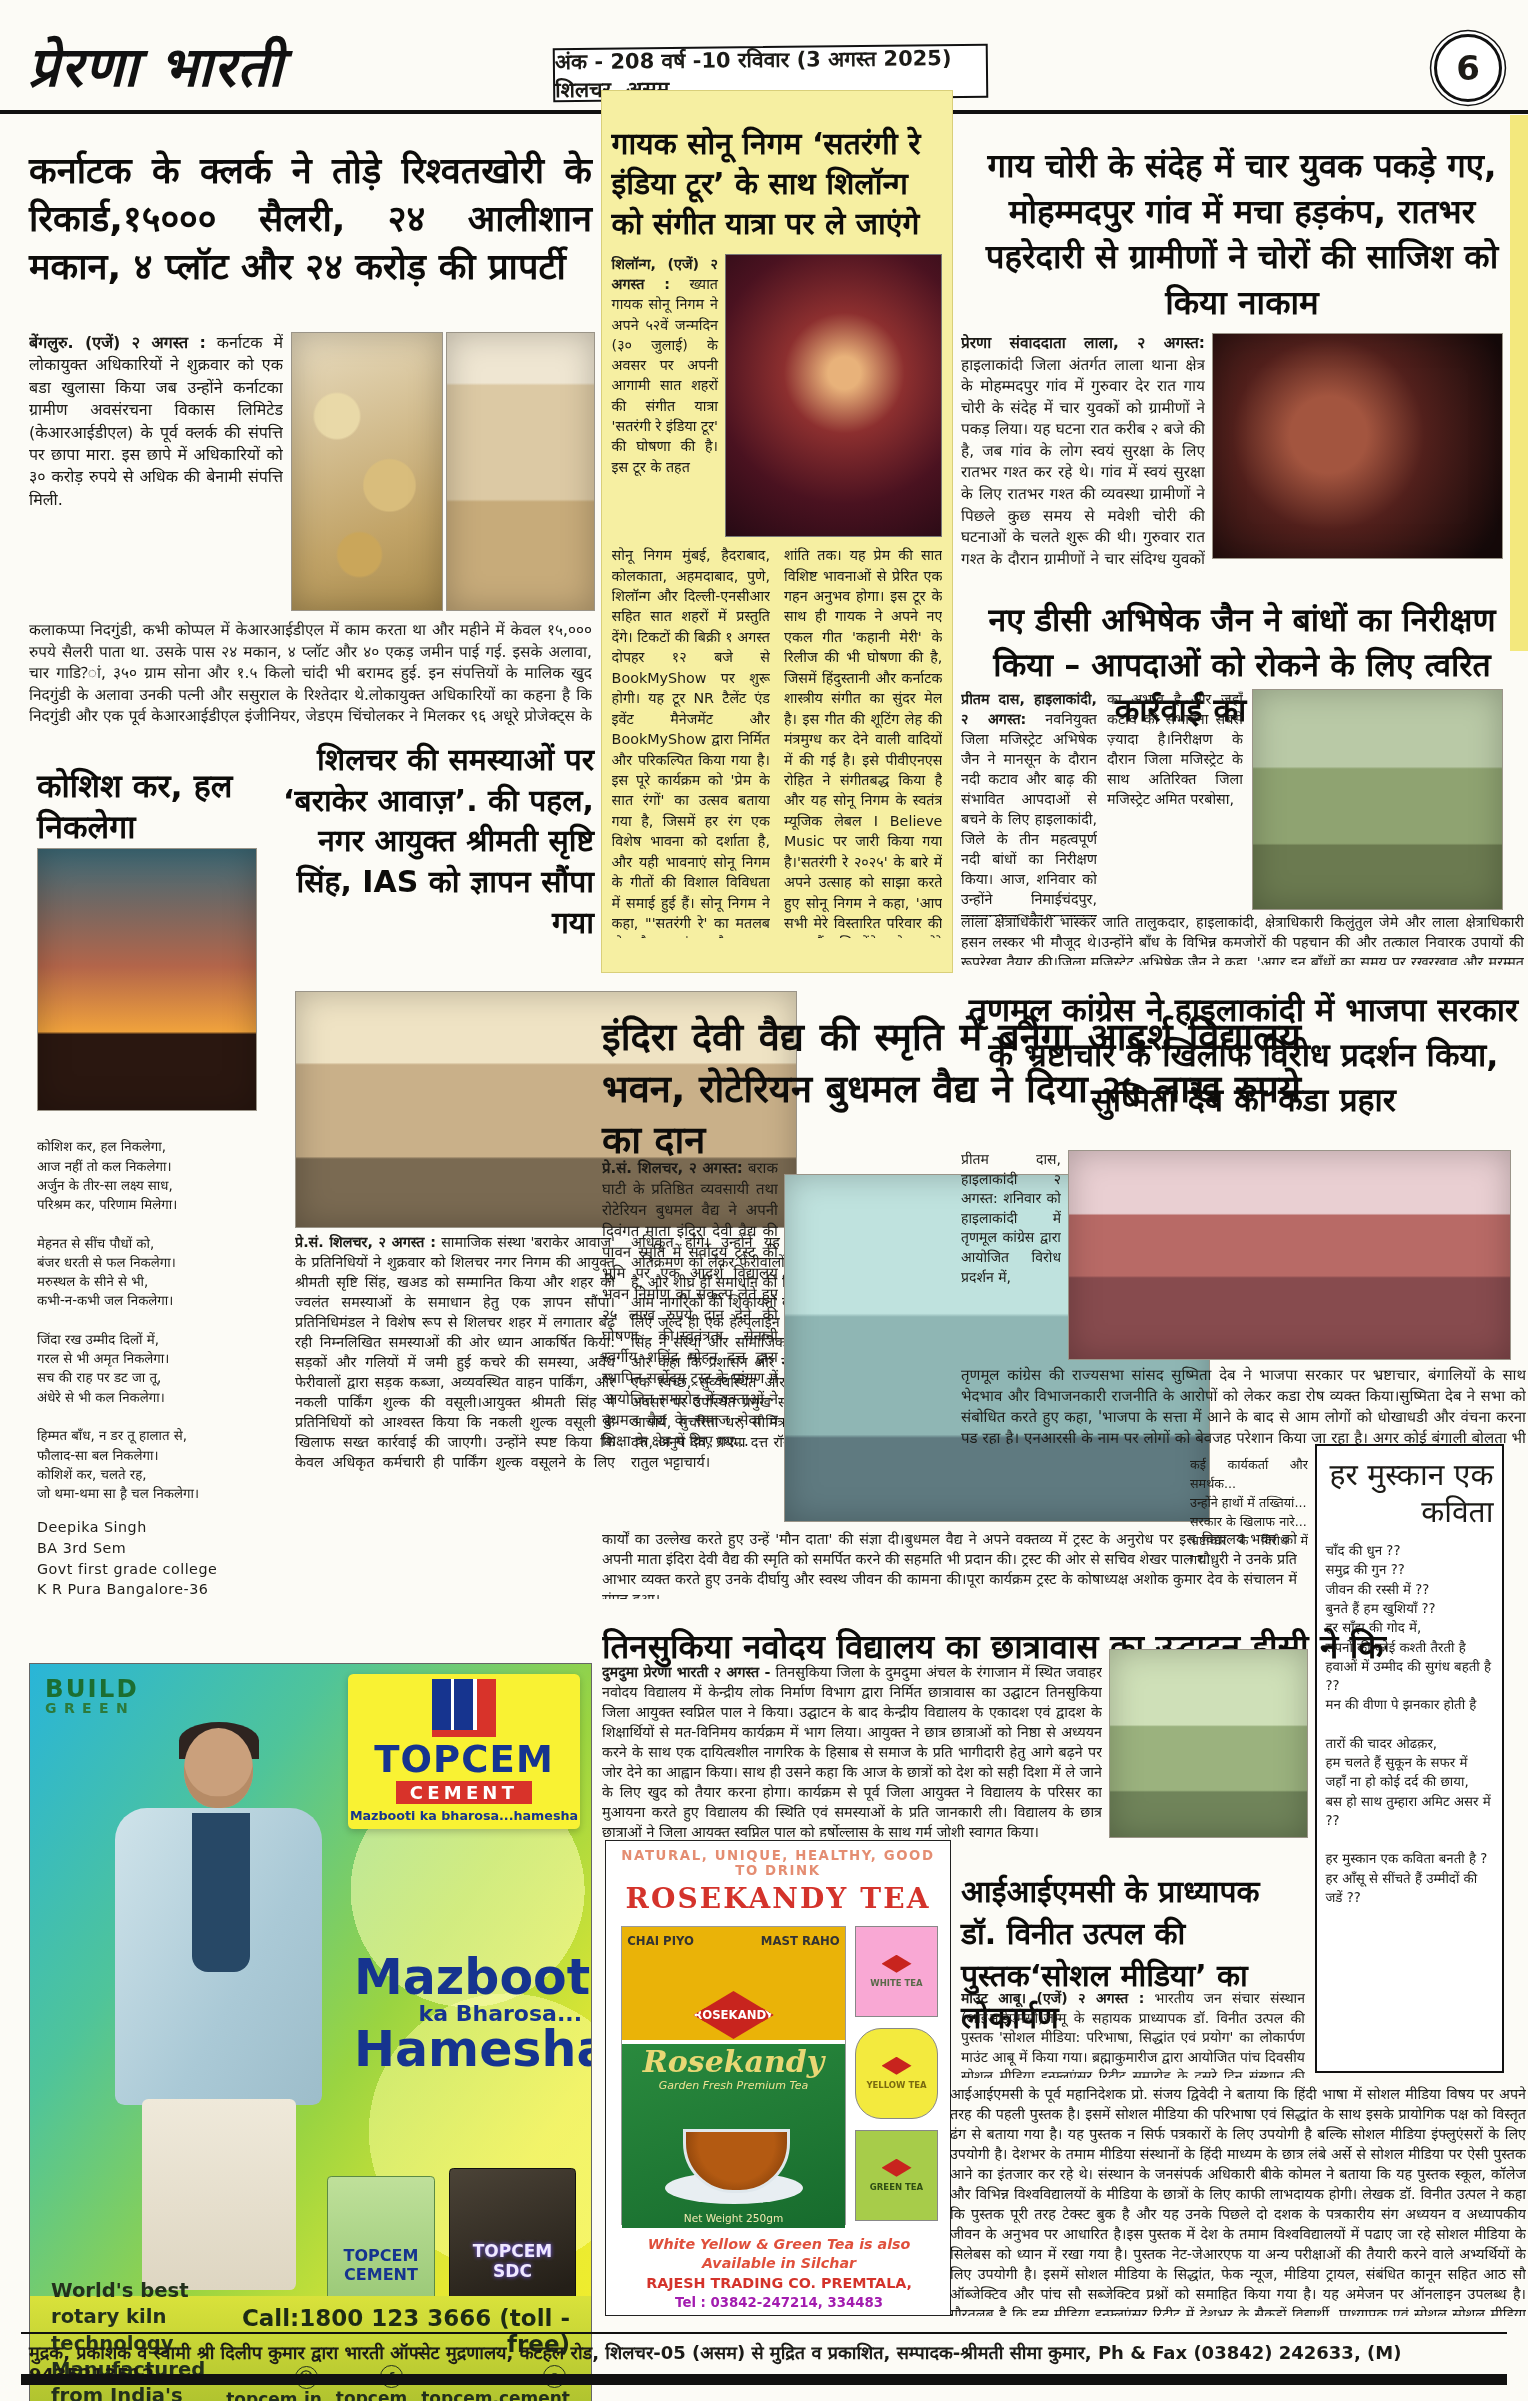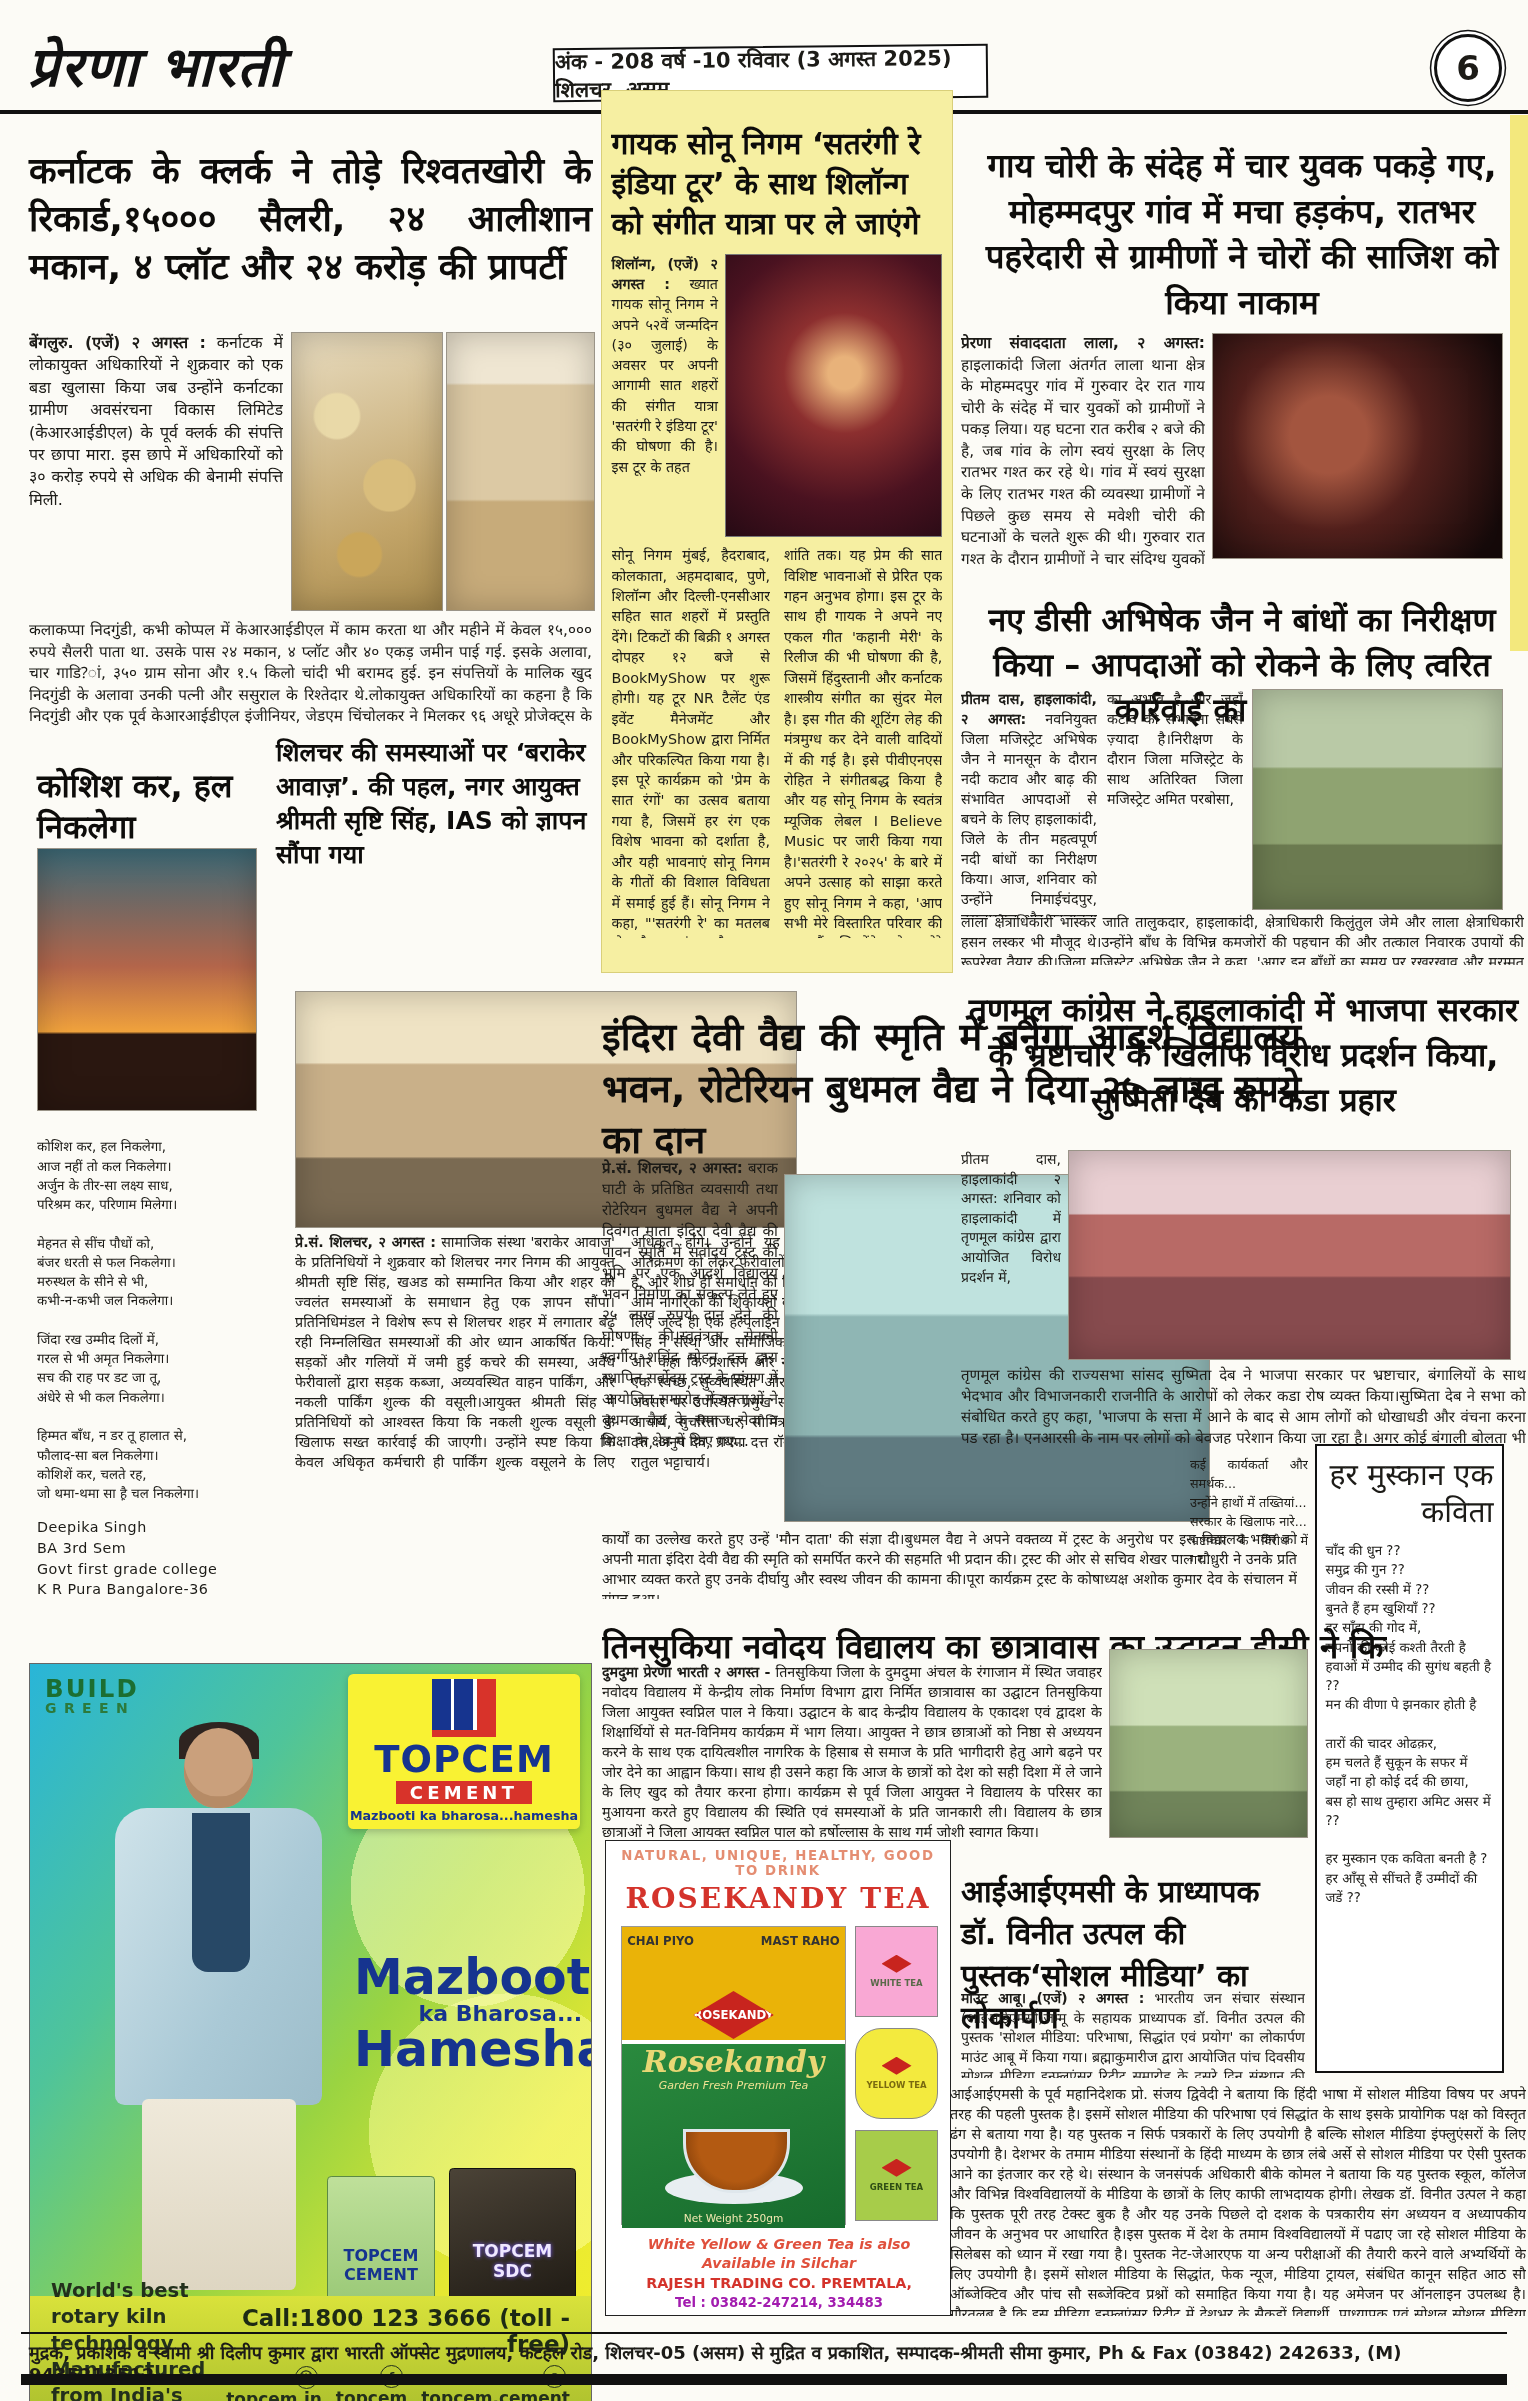--- a/index.html
+++ b/index.html
@@ -33,21 +33,21 @@
   .sonu-lead{width:109px;font-size:14.3px;line-height:1.42;text-align:justify;}
   .sonu-photo{width:215px;height:281px;background:
       radial-gradient(circle at 55% 42%, #e8b27a 0 8%, #8c2f2f 30%, #4a1220 65%, #260a14 100%);
       border:0.5px solid #777;flex:none;}
   .sonu-cols{display:flex;gap:14px;margin-top:8.5px;}
   .sonu-col{width:50%;font-size:14.3px;line-height:1.43;text-align:justify;overflow:hidden;height:393px;}
   
   .clerk-lead{left:29px;top:332px;width:254px;height:280px;font-size:16px;}
   .clerk-body{left:29px;top:620px;width:563px;height:109px;font-size:15.4px;}
   .koshish-head{left:37px;top:739px;width:229px;height:98px;font-size:32px;line-height:1.3;}
-  .barak-head{left:276px;top:715px;width:318px;height:279px;font-size:25px;line-height:1.36;text-align:left;}
+  .barak-head{left:276px;top:715px;width:318px;height:279px;font-size:30px;line-height:1.36;text-align:right;}
   .poem1{left:37px;top:1118px;width:231px;height:424px;font-size:13.3px;line-height:1.45;}
   .poem1 .author{display:block;margin-top:14px;font-size:14.3px;letter-spacing:0.5px;}
   .barak-body{left:295px;top:1232px;width:656px;height:308px;column-count:2;column-gap:16px;font-size:14.3px;line-height:1.4;text-align:justify;overflow:hidden;}
   
   .indira-head{left:602px;top:987px;width:699px;height:159px;font-size:38px;line-height:1.35;text-align:justify;}
   .indira-lead{left:602px;top:1158px;width:176px;height:371px;font-size:15px;}
   .indira-body2{left:602px;top:1529px;width:695px;height:70px;font-size:14.3px;}
   .tinsukia-head{left:602px;top:1601px;width:785px;height:53px;font-size:33px;white-space:nowrap;overflow:hidden;}
   .tinsukia-body{left:602px;top:1662px;width:500px;height:175px;font-size:14.3px;}
   

